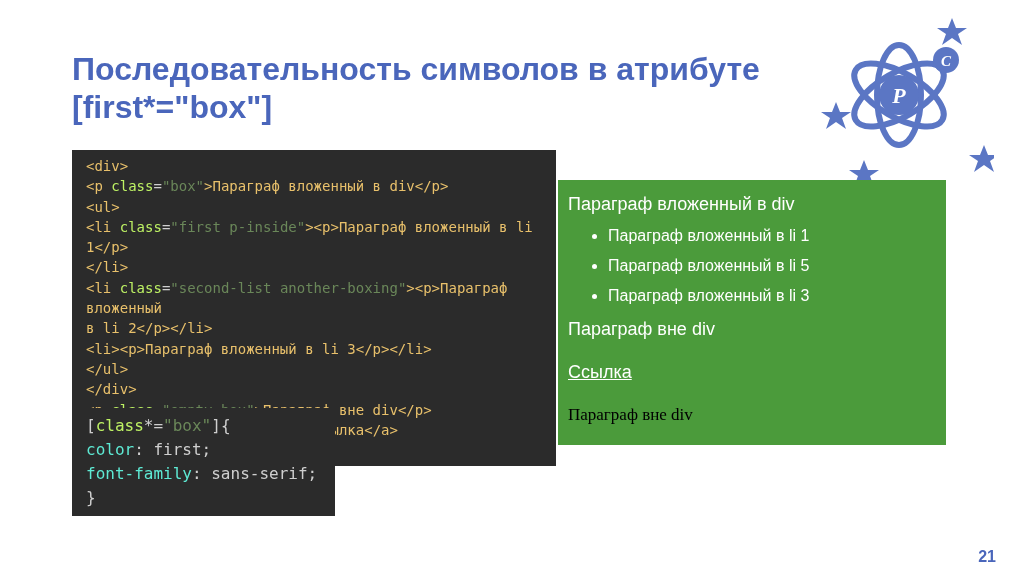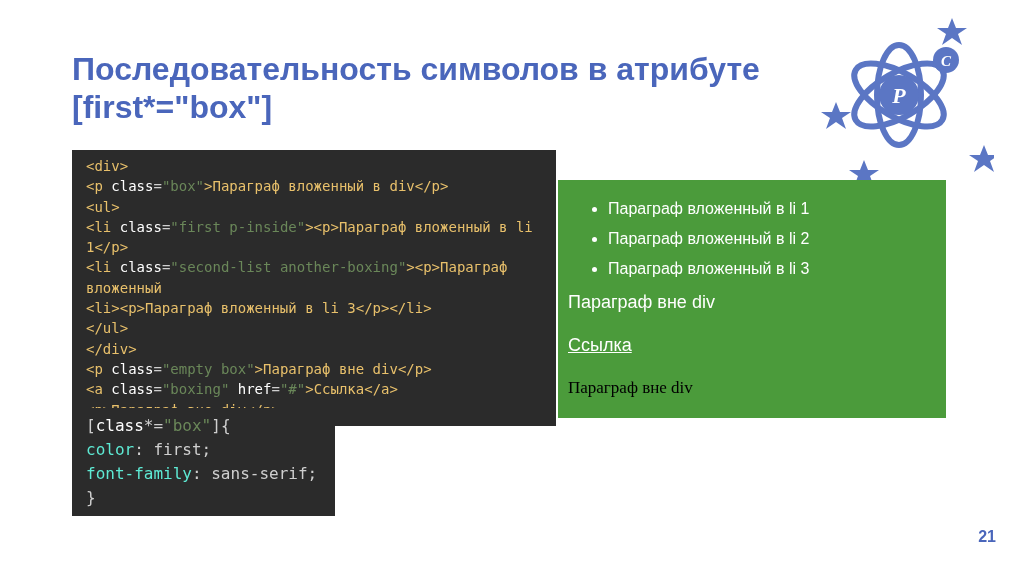--- a/index.html
+++ b/index.html
@@ -7,24 +7,24 @@
   .title{position:absolute;left:72px;top:50px;width:700px;color:#4a66bb;font-weight:800;font-size:32px;line-height:1.2;}
   .code-block{background:#2b2b2b;font-family:Consolas,Menlo,monospace;font-size:14px;line-height:1.45;padding:6px 14px;}
   .code1{position:absolute;left:72px;top:150px;width:456px;}
   .code2{position:absolute;left:72px;top:408px;width:235px;font-size:16px;line-height:1.5;}
   .result{position:absolute;left:558px;top:180px;width:368px;background:#4b9b3b;font-family:Georgia,serif;color:#fff;padding:8px 10px 20px 10px;}
   .result .white{color:#fff;font-family:Arial,sans-serif;font-size:18px;margin:6px 0;}
   .result ul{margin:10px 0 14px 40px;padding:0;}
   .result ul li{color:#fff;font-family:Arial,sans-serif;font-size:16px;margin:12px 0;}
   .result .link{color:#fff;text-decoration:underline;font-family:Arial,sans-serif;font-size:18px;display:block;margin:22px 0;}
   .result .black{color:#000;font-family:Georgia,serif;font-size:17px;margin:12px 0 0 0;}
-  .pagenum{position:absolute;right:28px;bottom:28px;color:#4a66bb;font-weight:700;font-size:16px;}
+  .pagenum{position:absolute;right:28px;bottom:8px;color:#4a66bb;font-weight:700;font-size:16px;}
   
   .c-tag{color:#e8c06b;}
-  .c-attr{color:#ffffff;}
+  .c-attr{color:#bef264;}
   .c-str{color:#6a8759;}
   .c-txt{color:#cfcfcf;}
   .c-prop{color:#5eead4;}
   .c-val{color:#cfcfcf;}
   
   .logo{position:absolute;right:30px;top:10px;width:200px;height:180px;}
   .star{position:absolute;fill:#5b76c4;}
 </style>
 </head>
 <body>
@@ -48,40 +48,43 @@
   </svg>
 </div>
 
 <div class="title">Последовательность символов в атрибуте [first*="box"]</div>
 
 <div class="code-block code1">
   <div><span class="c-tag">&lt;div&gt;</span></div>
   <div><span class="c-tag">  &lt;p</span><span class="c-attr"> class</span><span class="c-txt">=</span><span class="c-str">"box"</span><span class="c-tag">&gt;Параграф вложенный в div&lt;/p&gt;</span></div>
   <div><span class="c-tag">  &lt;ul&gt;</span></div>
   <div><span class="c-tag">    &lt;li</span><span class="c-attr"> class</span><span class="c-txt">=</span><span class="c-str">"first p-inside"</span><span class="c-tag">&gt;&lt;p&gt;Параграф вложенный в li 1&lt;/p&gt;</span></div>
+  <div><span class="c-tag">&lt;/li&gt;</span></div>
   <div><span class="c-tag">    &lt;li</span><span class="c-attr"> class</span><span class="c-txt">=</span><span class="c-str">"second-list another-boxing"</span><span class="c-tag">&gt;&lt;p&gt;Параграф вложенный</span></div>
+  <div><span class="c-tag">в li 2&lt;/p&gt;&lt;/li&gt;</span></div>
   <div><span class="c-tag">    &lt;li&gt;&lt;p&gt;Параграф вложенный в li 3&lt;/p&gt;&lt;/li&gt;</span></div>
   <div><span class="c-tag">  &lt;/ul&gt;</span></div>
   <div><span class="c-tag">&lt;/div&gt;</span></div>
   <div><span class="c-tag">&lt;p</span><span class="c-attr"> class</span><span class="c-txt">=</span><span class="c-str">"empty box"</span><span class="c-tag">&gt;Параграф вне div&lt;/p&gt;</span></div>
   <div><span class="c-tag">&lt;a</span><span class="c-attr"> class</span><span class="c-txt">=</span><span class="c-str">"boxing"</span><span class="c-attr"> href</span><span class="c-txt">=</span><span class="c-str">"#"</span><span class="c-tag">&gt;Ссылка&lt;/a&gt;</span></div>
   <div><span class="c-tag">&lt;p&gt;Параграф вне div&lt;/p&gt;</span></div>
 </div>
 
 <div class="code-block code2">
   <div><span class="c-txt">[</span><span class="c-attr">class</span><span class="c-txt">*=</span><span class="c-str">"box"</span><span class="c-txt">]{</span></div>
   <div><span class="c-prop">  color</span><span class="c-txt">: </span><span class="c-val">first</span><span class="c-txt">;</span></div>
   <div><span class="c-prop">  font-family</span><span class="c-txt">: </span><span class="c-val">sans-serif</span><span class="c-txt">;</span></div>
   <div><span class="c-txt">}</span></div>
 </div>
 
 <div class="result">
+  <p class="white">Параграф вложенный в div</p>
   <ul>
     <li>Параграф вложенный в li 1</li>
-    <li>Параграф вложенный в li 2</li>
+    <li>Параграф вложенный в li 5</li>
     <li>Параграф вложенный в li 3</li>
   </ul>
   <p class="white">Параграф вне div</p>
   <a class="link">Ссылка</a>
   <p class="black">Параграф вне div</p>
 </div>
 
 <div class="pagenum">21</div>
 
 </div>

